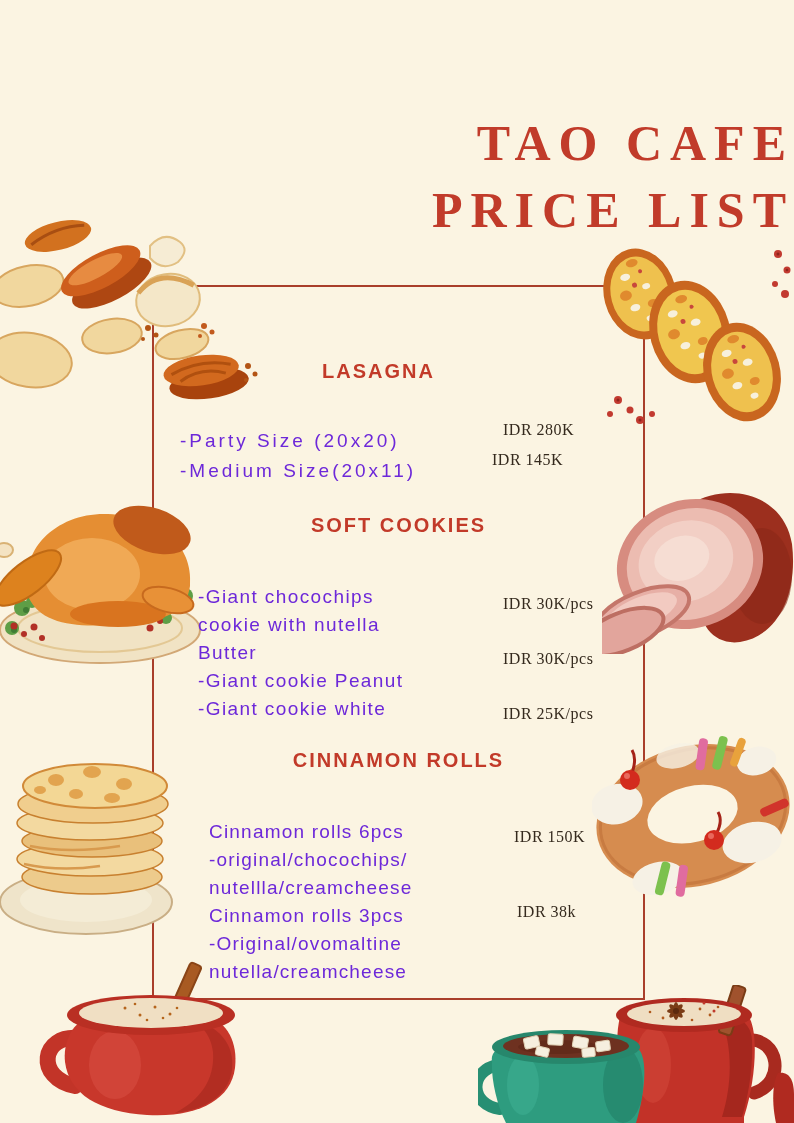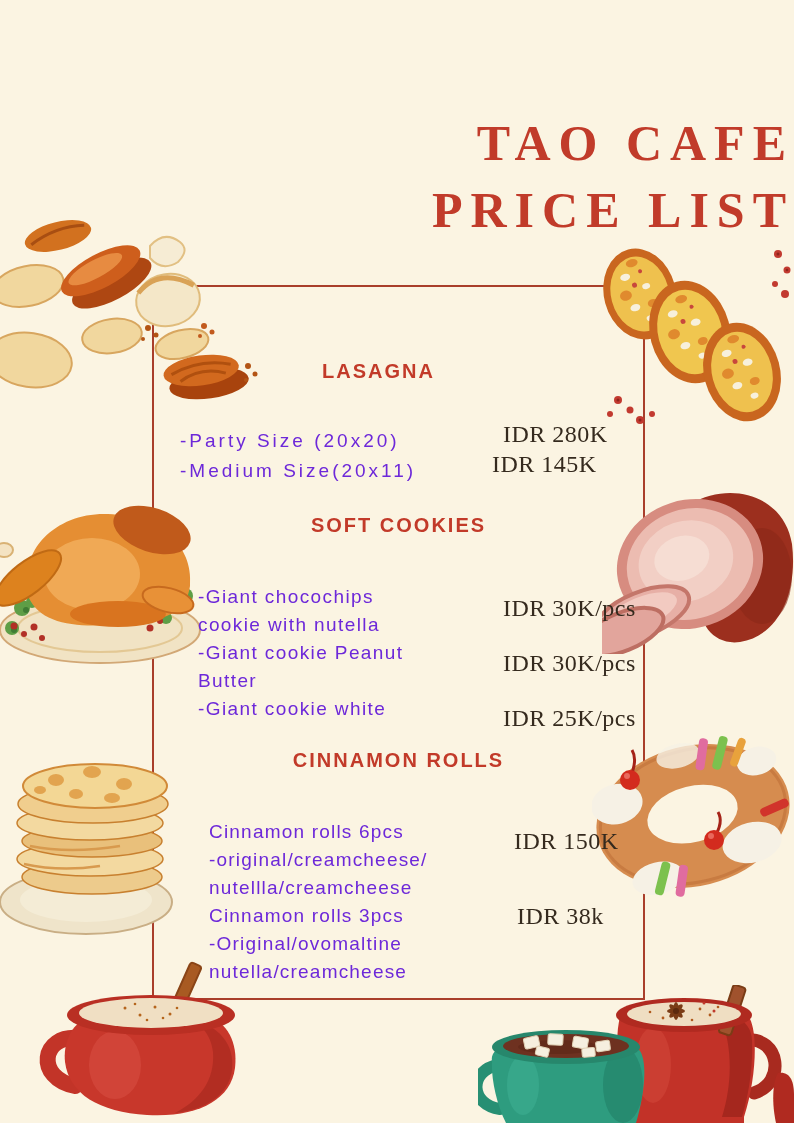--- a/index.html
+++ b/index.html
@@ -16,21 +16,21 @@
   .heading{position:absolute;left:152px;width:493px;text-align:center;
         font-size:20px;font-weight:bold;letter-spacing:2px;color:#C23A29;z-index:3;}
   .h-lasagna{top:360px;transform:translateX(-20px);}
   .h-cookies{top:514px;}
   .h-cinnamon{top:749px;}
   .items{position:absolute;color:#6d28d9;font-size:19px;z-index:3;}
   .items .line{white-space:nowrap;}
   .items-lasagna{left:180px;top:426px;line-height:30px;letter-spacing:3px;}
   .items-cookies{left:198px;top:583px;line-height:28px;letter-spacing:1.4px;}
   .items-cinnamon{left:209px;top:818px;line-height:28px;letter-spacing:1.2px;}
-  .price{position:absolute;font-family:"Liberation Serif",serif;font-size:24px;
+  .price{position:absolute;font-family:"Liberation Serif",serif;font-size:16px;
         color:#352A1E;letter-spacing:0.5px;white-space:nowrap;z-index:3;}
   .p-l1{left:503px;top:421px;} .p-l2{left:492px;top:451px;}
   .p-c1{left:503px;top:595px;} .p-c2{left:503px;top:650px;} .p-c3{left:503px;top:705px;}
   .p-r1{left:514px;top:828px;} .p-r2{left:517px;top:903px;}
 </style>
 </head>
 <body>
 
 <div class="page">
 
@@ -331,32 +331,32 @@
     <div class="line">-Party Size (20x20)</div>
     <div class="line">-Medium Size(20x11)</div>
   </div>
   <div class="price p-l1">IDR 280K</div>
   <div class="price p-l2">IDR 145K</div>
 
   <div class="heading h-cookies">SOFT COOKIES</div>
   <div class="items items-cookies">
     <div class="line">-Giant chocochips</div>
     <div class="line">cookie with nutella</div>
+    <div class="line">Butter</div>
     <div class="line">-Giant cookie Peanut</div>
-    <div class="line">Butter</div>
     <div class="line">-Giant cookie white</div>
   </div>
   <div class="price p-c1">IDR 30K/pcs</div>
   <div class="price p-c2">IDR 30K/pcs</div>
   <div class="price p-c3">IDR 25K/pcs</div>
 
   <div class="heading h-cinnamon">CINNAMON ROLLS</div>
   <div class="items items-cinnamon">
     <div class="line">Cinnamon rolls 6pcs</div>
-    <div class="line">-original/creamcheese/</div>
+    <div class="line">-original/chocochips/</div>
     <div class="line">nutellla/creamcheese</div>
     <div class="line">Cinnamon rolls 3pcs</div>
     <div class="line">-Original/ovomaltine</div>
     <div class="line">nutella/creamcheese</div>
   </div>
   <div class="price p-r1">IDR 150K</div>
   <div class="price p-r2">IDR 38k</div>
 
 </div>
 

